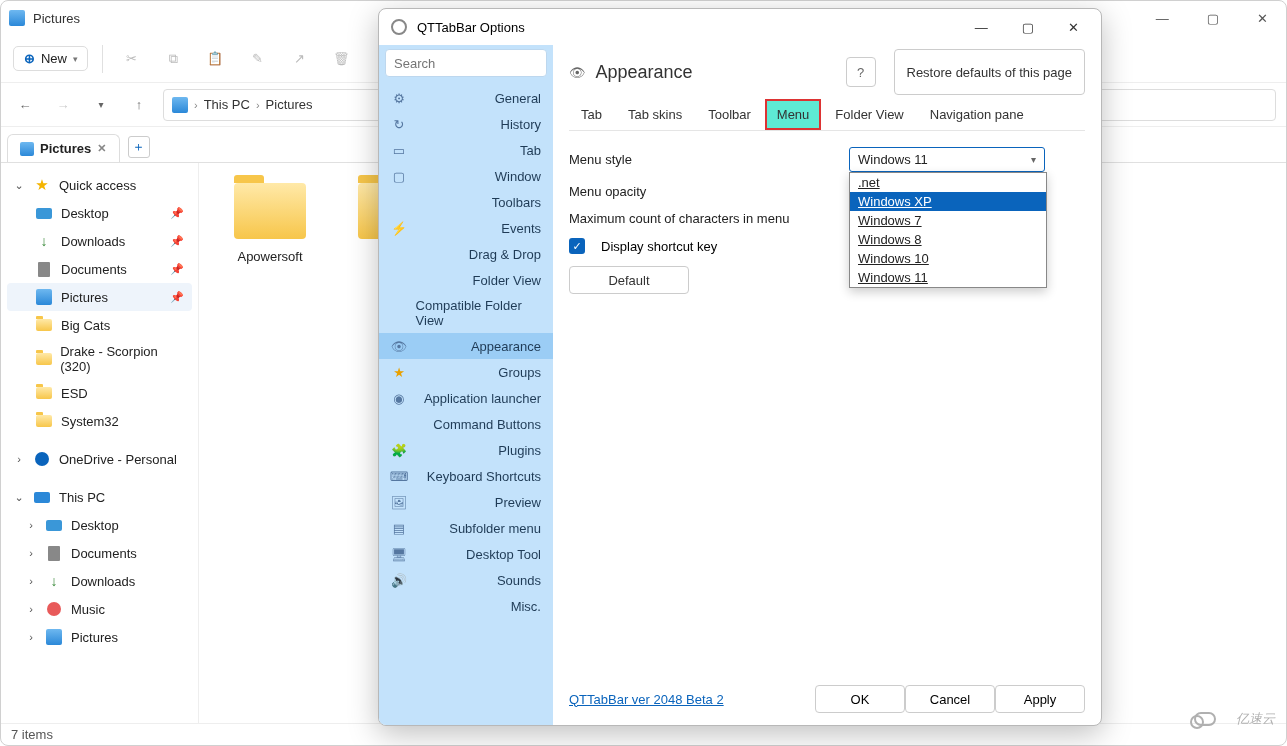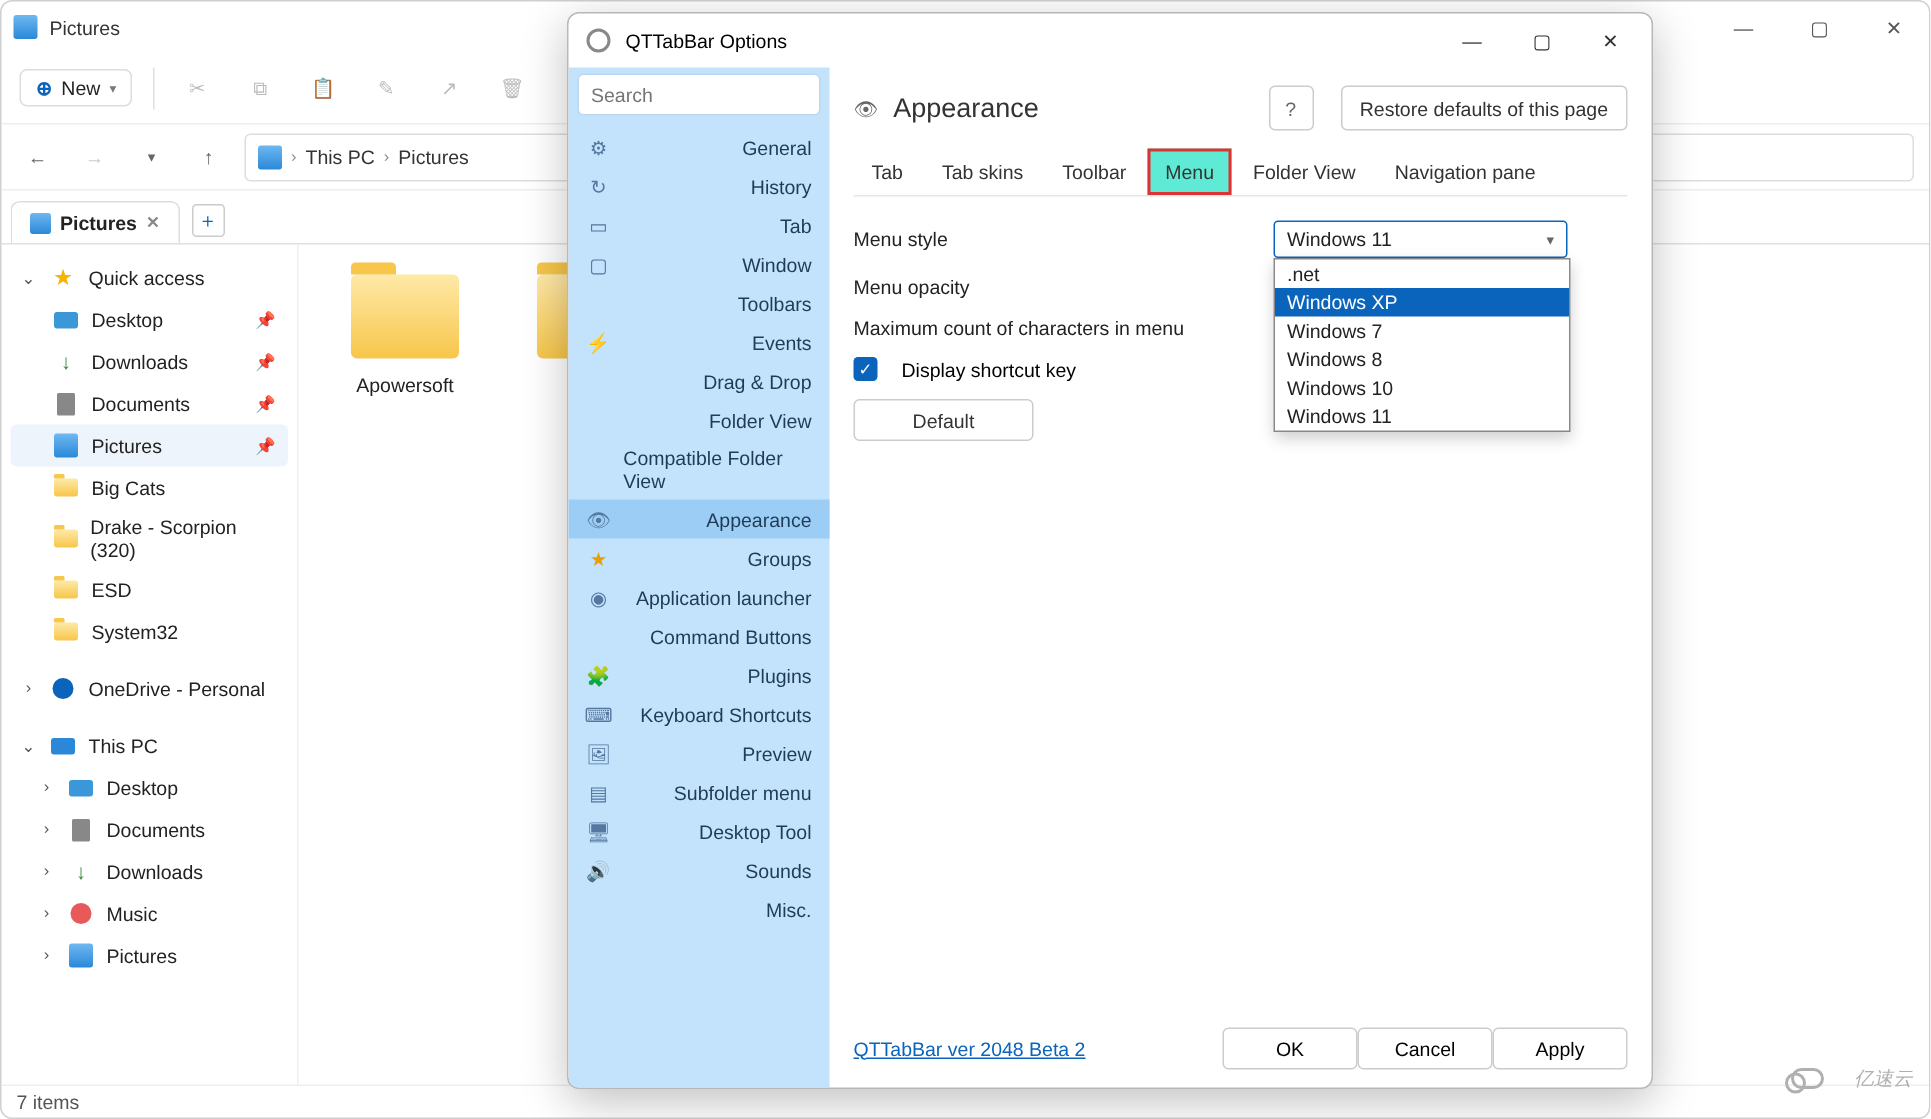--- a/index.html
+++ b/index.html
@@ -65,30 +65,30 @@
 .dlg-search { margin:4px 6px 8px; height:28px; border:1px solid #bdd7ee; border-radius:4px; padding:0 8px; color:#888; display:flex; align-items:center; background:#fff;}
 .dlg-search input { border:none; outline:none; background:transparent; width:100%; color:#666;}
 .cat { display:flex; align-items:center; gap:10px; padding:5px 12px; color:#1f3b56; justify-content:flex-end;}
 .cat .ci { margin-right:auto; width:16px; height:16px; display:flex; align-items:center; justify-content:center; color:#5577a0;}
 .cat.sel { background:#9bcdf5; }
 .dlg-main { flex:1; padding:0 16px 12px; display:flex; flex-direction:column;}
 .dlg-head { height:54px; display:flex; align-items:center; gap:10px;}
 .dlg-head .eye { color:#666;}
 .dlg-head h2 { font-size:18px; font-weight:400; color:#333;}
 .dlg-head .hbtn { margin-left:auto; width:30px; height:30px; border:1px solid #ccc; border-radius:4px; display:flex; align-items:center; justify-content:center; color:#666;}
-.dlg-head .restore { height:30px; padding:0 12px; border:1px solid #ccc; border-radius:4px; margin-left:8px; display:flex; align-items:center; color:#333;justify-content:center;}
+.dlg-head .restore { height:46px; padding:0 12px; border:1px solid #ccc; border-radius:4px; margin-left:8px; display:flex; align-items:center; color:#333;justify-content:center;}
 .subtabs { display:flex; gap:2px; border-bottom:1px solid #e5e5e5; margin-bottom:16px;}
 .subtab { padding:6px 10px; color:#333; border:2px solid transparent; position:relative;}
 .subtab.active { border-color:#d33; background:#5eead4; }
 .formrow { display:flex; align-items:center; margin-bottom:12px; gap:10px;}
 .formrow .lbl { width:270px; color:#222;}
 .sel-box { width:196px; height:25px; border:1px solid #0a64bc; border-radius:3px; padding:0 8px; display:flex; align-items:center; justify-content:space-between; color:#222;}
 .sel-box .car { font-size:10px; color:#666;}
 .dropdown { position:absolute; background:#fff; border:1px solid #888; box-shadow:0 4px 10px rgba(0,0,0,.2); width:198px;}
-.dropdown .opt { padding:2px 8px; color:#222;}
+.dropdown .opt { padding:2px 8px; color:#222;text-decoration:underline;}
 .dropdown .opt.h { background:#0a64bc; color:#fff;}
 .chk { width:16px; height:16px; background:#0a64bc; border-radius:3px; display:inline-flex; align-items:center; justify-content:center; color:#fff; font-size:11px; margin-right:6px;}
 .btn { width:120px; height:28px; border:1px solid #ccc; border-radius:4px; display:flex; align-items:center; justify-content:center; color:#333;}
 .footer { margin-top:auto; display:flex; align-items:center; padding:10px 0 0; gap:12px;}
 .footer .ver { color:#0a64bc; text-decoration:underline;}
 .footer .fbtns { margin-left:auto; display:flex; gap:0;}
 .footer .fbtn { width:90px; height:28px; border:1px solid #ccc; border-radius:4px; display:flex; align-items:center; justify-content:center;}
 .dlg-body { display:flex; flex:1;}
 
 .watermark { position:absolute; right:12px; bottom:18px; color:#b0b0b0; font-size:14px; font-style:italic; display:flex; align-items:center; gap:20px;}

